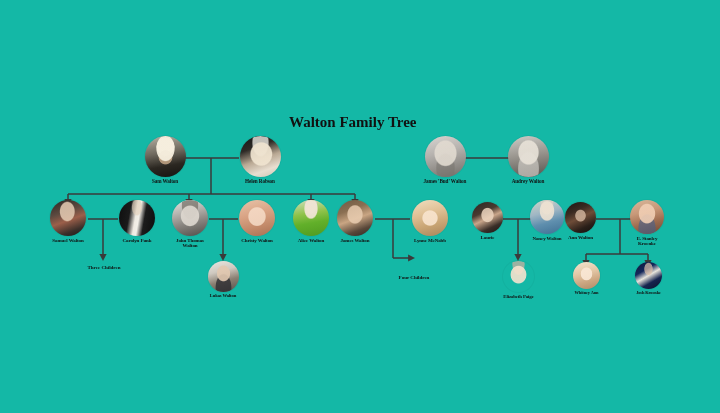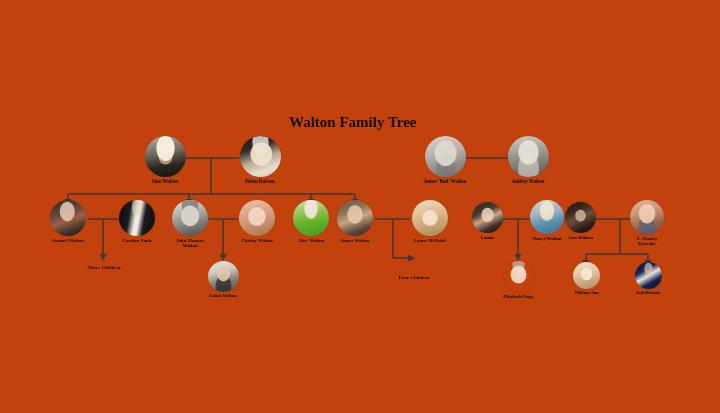--- a/index.html
+++ b/index.html
@@ -4,21 +4,21 @@
 <title>Walton Family Tree</title>
 <style>
   html,body{margin:0;padding:0;}
   body{
     width:720px;height:413px;
     background:#ffffff;
     font-family:"Liberation Serif", serif;
     overflow:hidden;
     position:relative;
   }
-  #stage{position:absolute;left:0;top:0;width:720px;height:413px;background:#c2410c;}
+  #stage{position:absolute;left:0;top:0;width:720px;height:413px;background:#14b8a6;}
   #svg-layer{position:absolute;left:0;top:0;width:720px;height:413px;}
   .node{position:absolute;text-align:center;}
   .photo{
     border-radius:50%;
     background-size:cover;
     background-position:center center;
     box-shadow:0 0 0 1px rgba(0,0,0,0.04);
     overflow:hidden;
     position:relative;
   }

